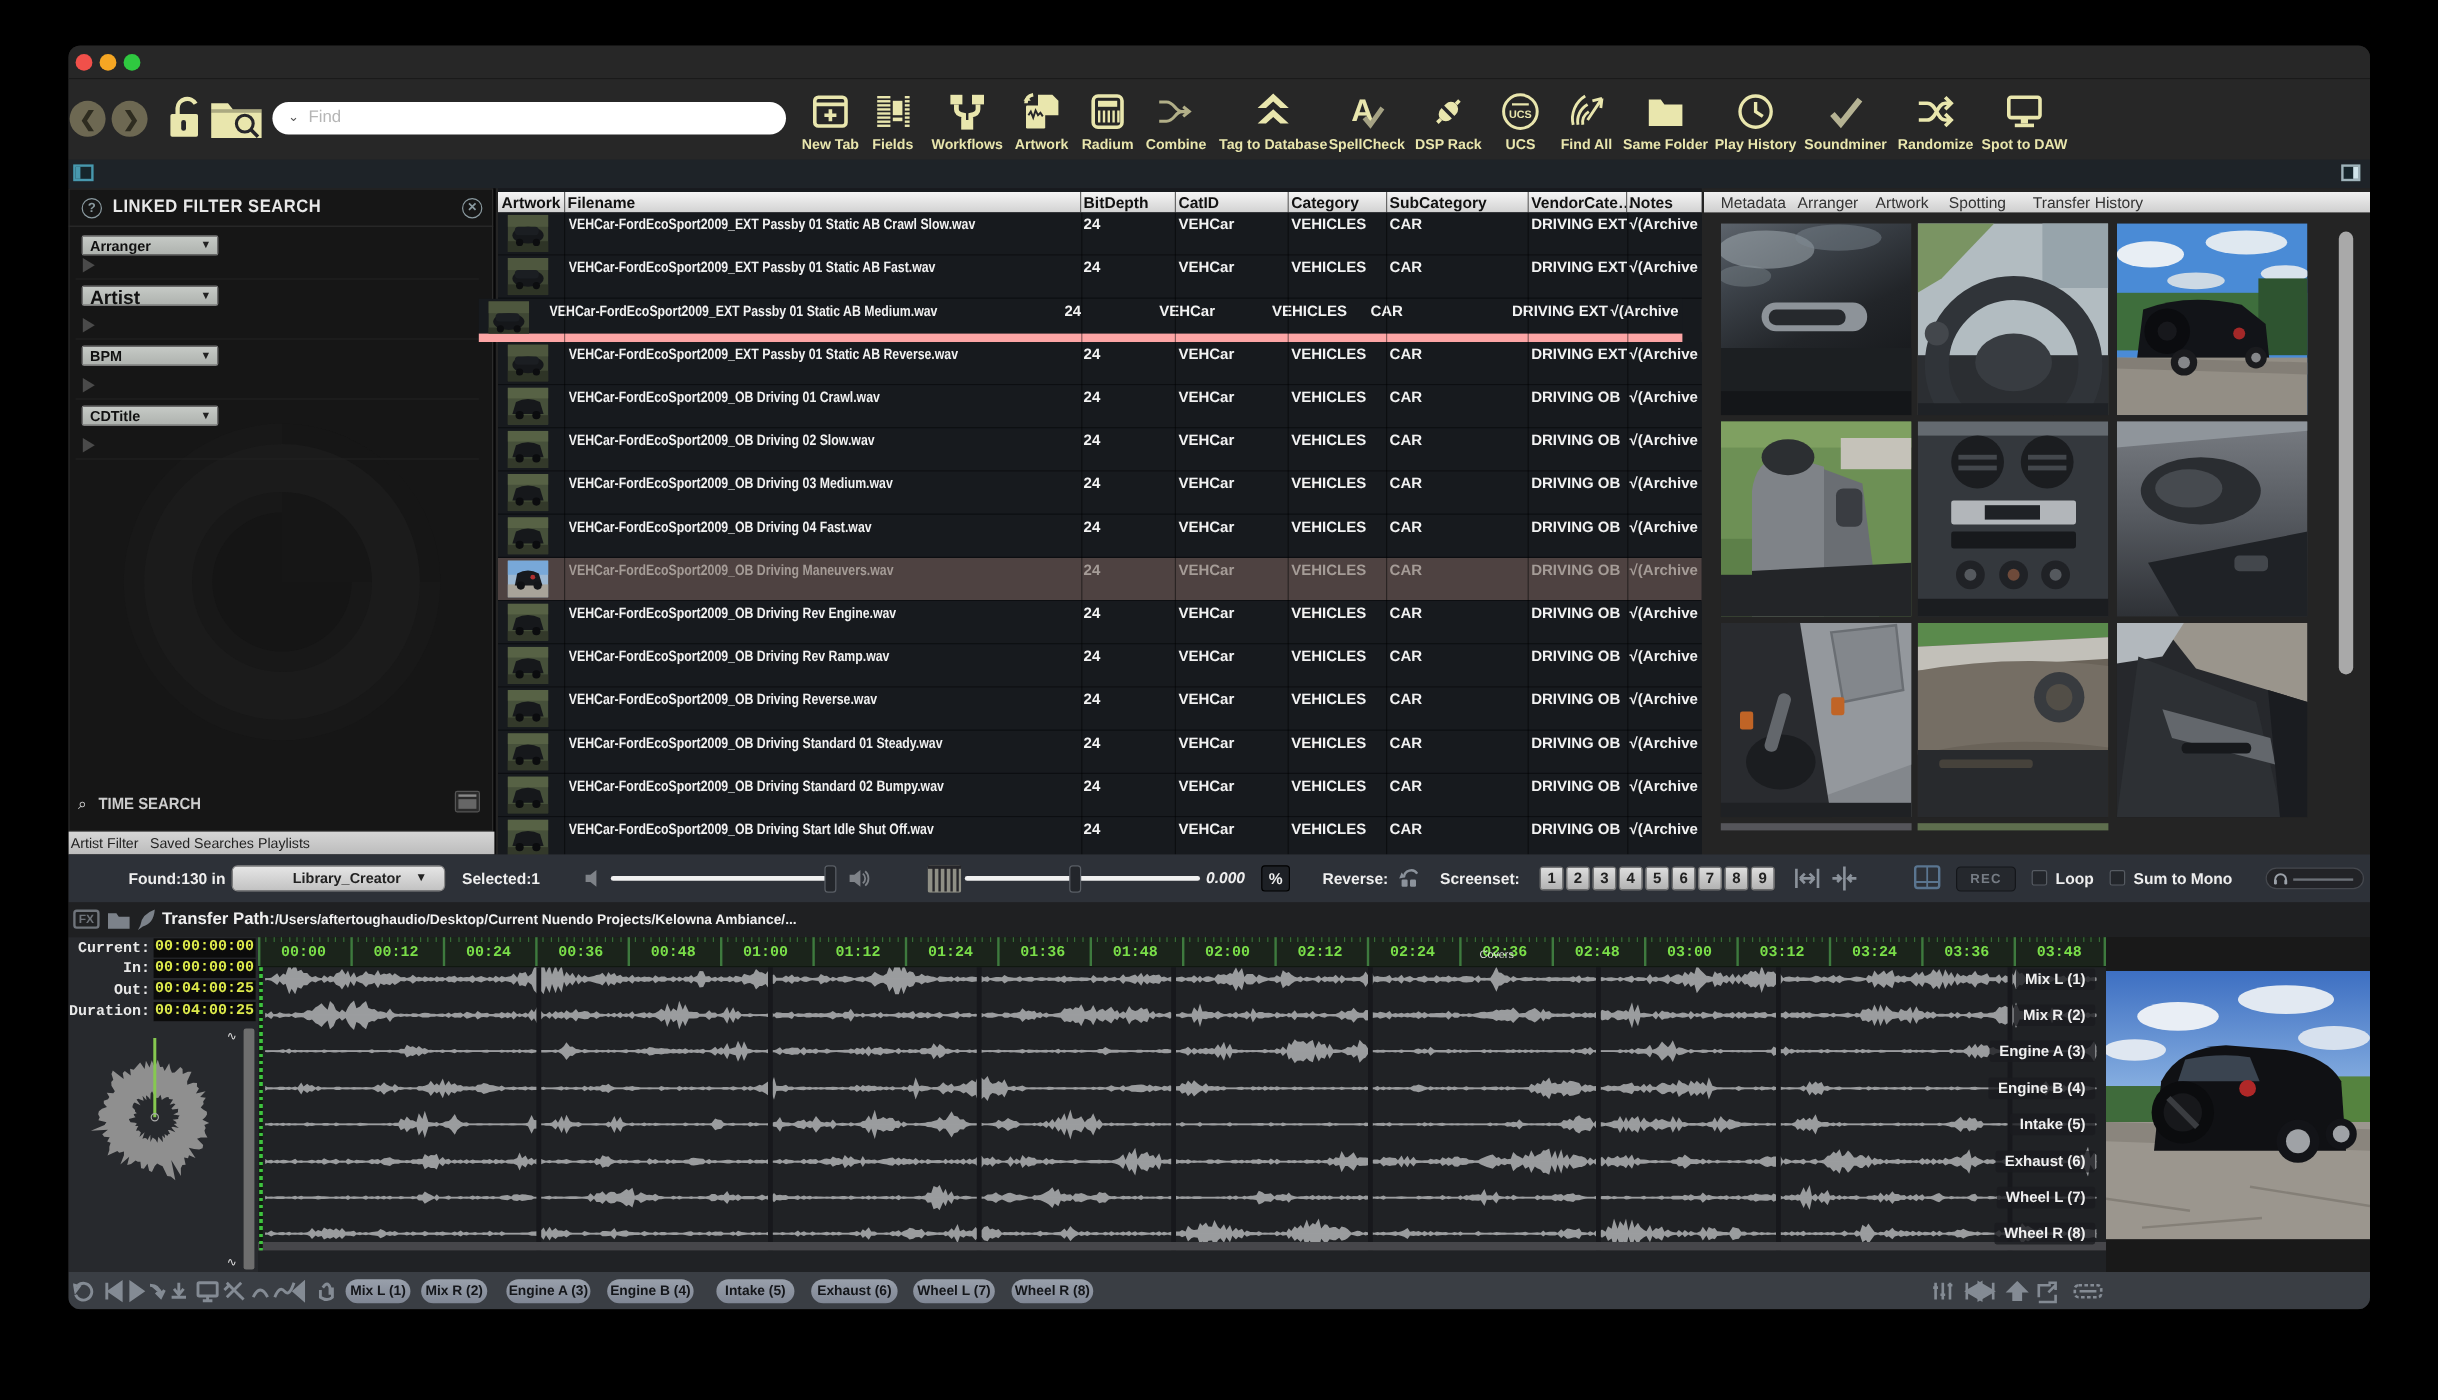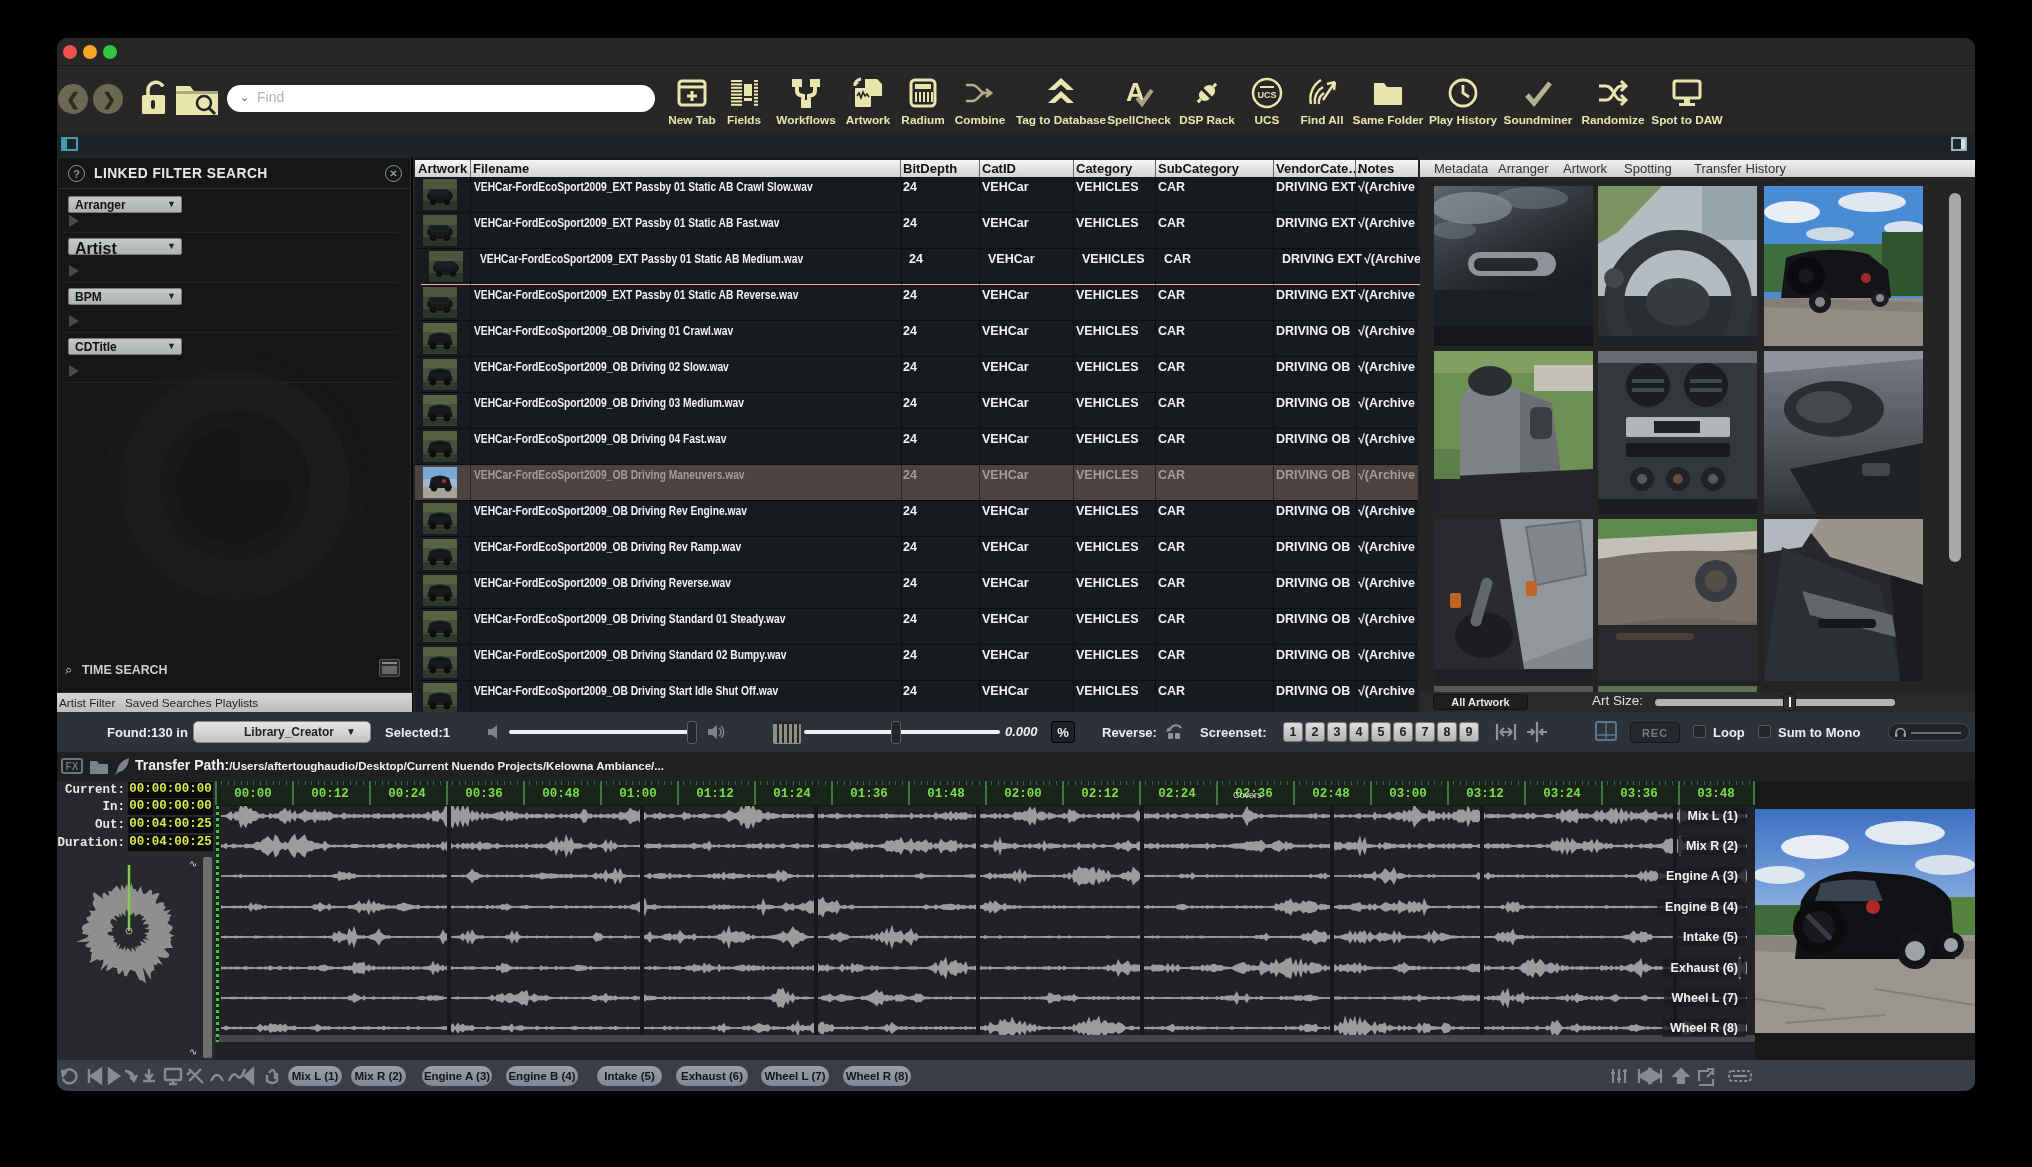--- a/index.html
+++ b/index.html
@@ -257,21 +257,21 @@
           <circle cx="24" cy="23" r="3" fill="#0c0d0f"></circle>
         </svg></div>
       <div class="tc" style="left:59px;width:452px;color:#f2f2f2;transform:scaleX(0.82);transform-origin:0 50%">VEHCar-FordEcoSport2009_EXT Passby 01 Static AB Fast.wav</div>
       <div class="tc" style="left:488px;color:#f2f2f2">24</div>
       <div class="tc" style="left:567px;color:#f2f2f2">VEHCar</div>
       <div class="tc" style="left:661px;color:#f2f2f2">VEHICLES</div>
       <div class="tc" style="left:743px;color:#f2f2f2">CAR</div>
       <div class="tc" style="left:861px;color:#f2f2f2">DRIVING EXT</div>
       <div class="tc" style="left:943px;width:60px;color:#f2f2f2">√(Archive</div>
     </div>
-    <div style="position:absolute;left:364px;top:211px;width:1003px;height:36px;background:#171a1e;border-bottom:1px solid #fca5a5;overflow:hidden">
+    <div style="position:absolute;left:342px;top:211px;width:1003px;height:36px;background:#171a1e;border-bottom:7px solid #fca5a5;overflow:hidden">
       <div style="position:absolute;left:8px;top:2px"><svg width="34" height="31" viewBox="0 0 34 31">
           <rect width="34" height="31" fill="#3f4734"></rect>
           <rect y="0" width="34" height="10" fill="#4e573e"></rect>
           <rect y="22" width="34" height="9" fill="#2e3426"></rect>
           <ellipse cx="17" cy="17" rx="13" ry="7" fill="#15171a"></ellipse>
           <rect x="6" y="10" width="20" height="7" rx="3" fill="#1b1e22"></rect>
           <circle cx="10" cy="23" r="3" fill="#0c0d0f"></circle>
           <circle cx="24" cy="23" r="3" fill="#0c0d0f"></circle>
         </svg></div>
       <div class="tc" style="left:59px;width:452px;color:#f2f2f2;transform:scaleX(0.82);transform-origin:0 50%">VEHCar-FordEcoSport2009_EXT Passby 01 Static AB Medium.wav</div>
@@ -500,28 +500,20 @@
 
  <div style="position:absolute;left:1363px;top:119px;width:555px;height:555px;background:#242424">
   <div style="position:absolute;left:0;top:3px;width:555px;height:17px;background:linear-gradient(#f0f0f0,#cfcfcf)">
    <span style="position:absolute;left:14px;top:1px;font-size:13px;color:#333">Metadata</span>
    <span style="position:absolute;left:78px;top:1px;font-size:13px;color:#333">Arranger</span>
    <span style="position:absolute;left:143px;top:1px;font-size:13px;color:#333">Artwork</span>
    <span style="position:absolute;left:204px;top:1px;font-size:13px;color:#333">Spotting</span>
    <span style="position:absolute;left:274px;top:1px;font-size:13px;color:#333">Transfer History</span>
   </div>
   <div style="position:absolute;left:529px;top:36px;width:12px;height:369px;background:#a9a9a9;border-radius:6px"></div>
-  <div style="position:absolute;left:0;top:535px;width:555px;height:20px;background:#2a2a2a">
-   <div style="position:absolute;left:13px;top:2px;width:95px;height:16px;background:#1e1e1e;border:1px solid #111;border-radius:3px;text-align:center;font-weight:700;font-size:11px;color:#e8e8e8;line-height:15px">All Artwork</div>
-   <div style="position:absolute;left:172px;top:1px;font-size:13.5px;color:#e0e0e0">Art Size:</div>
-   <div style="position:absolute;left:235px;top:7px;width:240px;height:7px;background:#b3b3b3;border-radius:4px"></div>
-   <div style="position:absolute;left:363px;top:1px;width:13px;height:18px;background:#2e2e2e;border:1px solid #111;border-radius:4px">
-          <div style="position:absolute;left:5px;top:3px;width:2px;height:10px;background:#eee"></div>
-        </div>
-  </div>
  </div>
  <div style="position:absolute;left:1377px;top:148px;width:159px;height:160px;overflow:hidden"><svg width="159" height="160" viewBox="0 0 159 160">
         <defs>
           <linearGradient id="g11" x1="0" y1="0" x2="0.5" y2="1">
             <stop offset="0" stop-color="#5d646c"></stop>
             <stop offset="0.3" stop-color="#3c4249"></stop>
             <stop offset="0.65" stop-color="#222529"></stop>
             <stop offset="1" stop-color="#17191c"></stop>
           </linearGradient>
         </defs>

